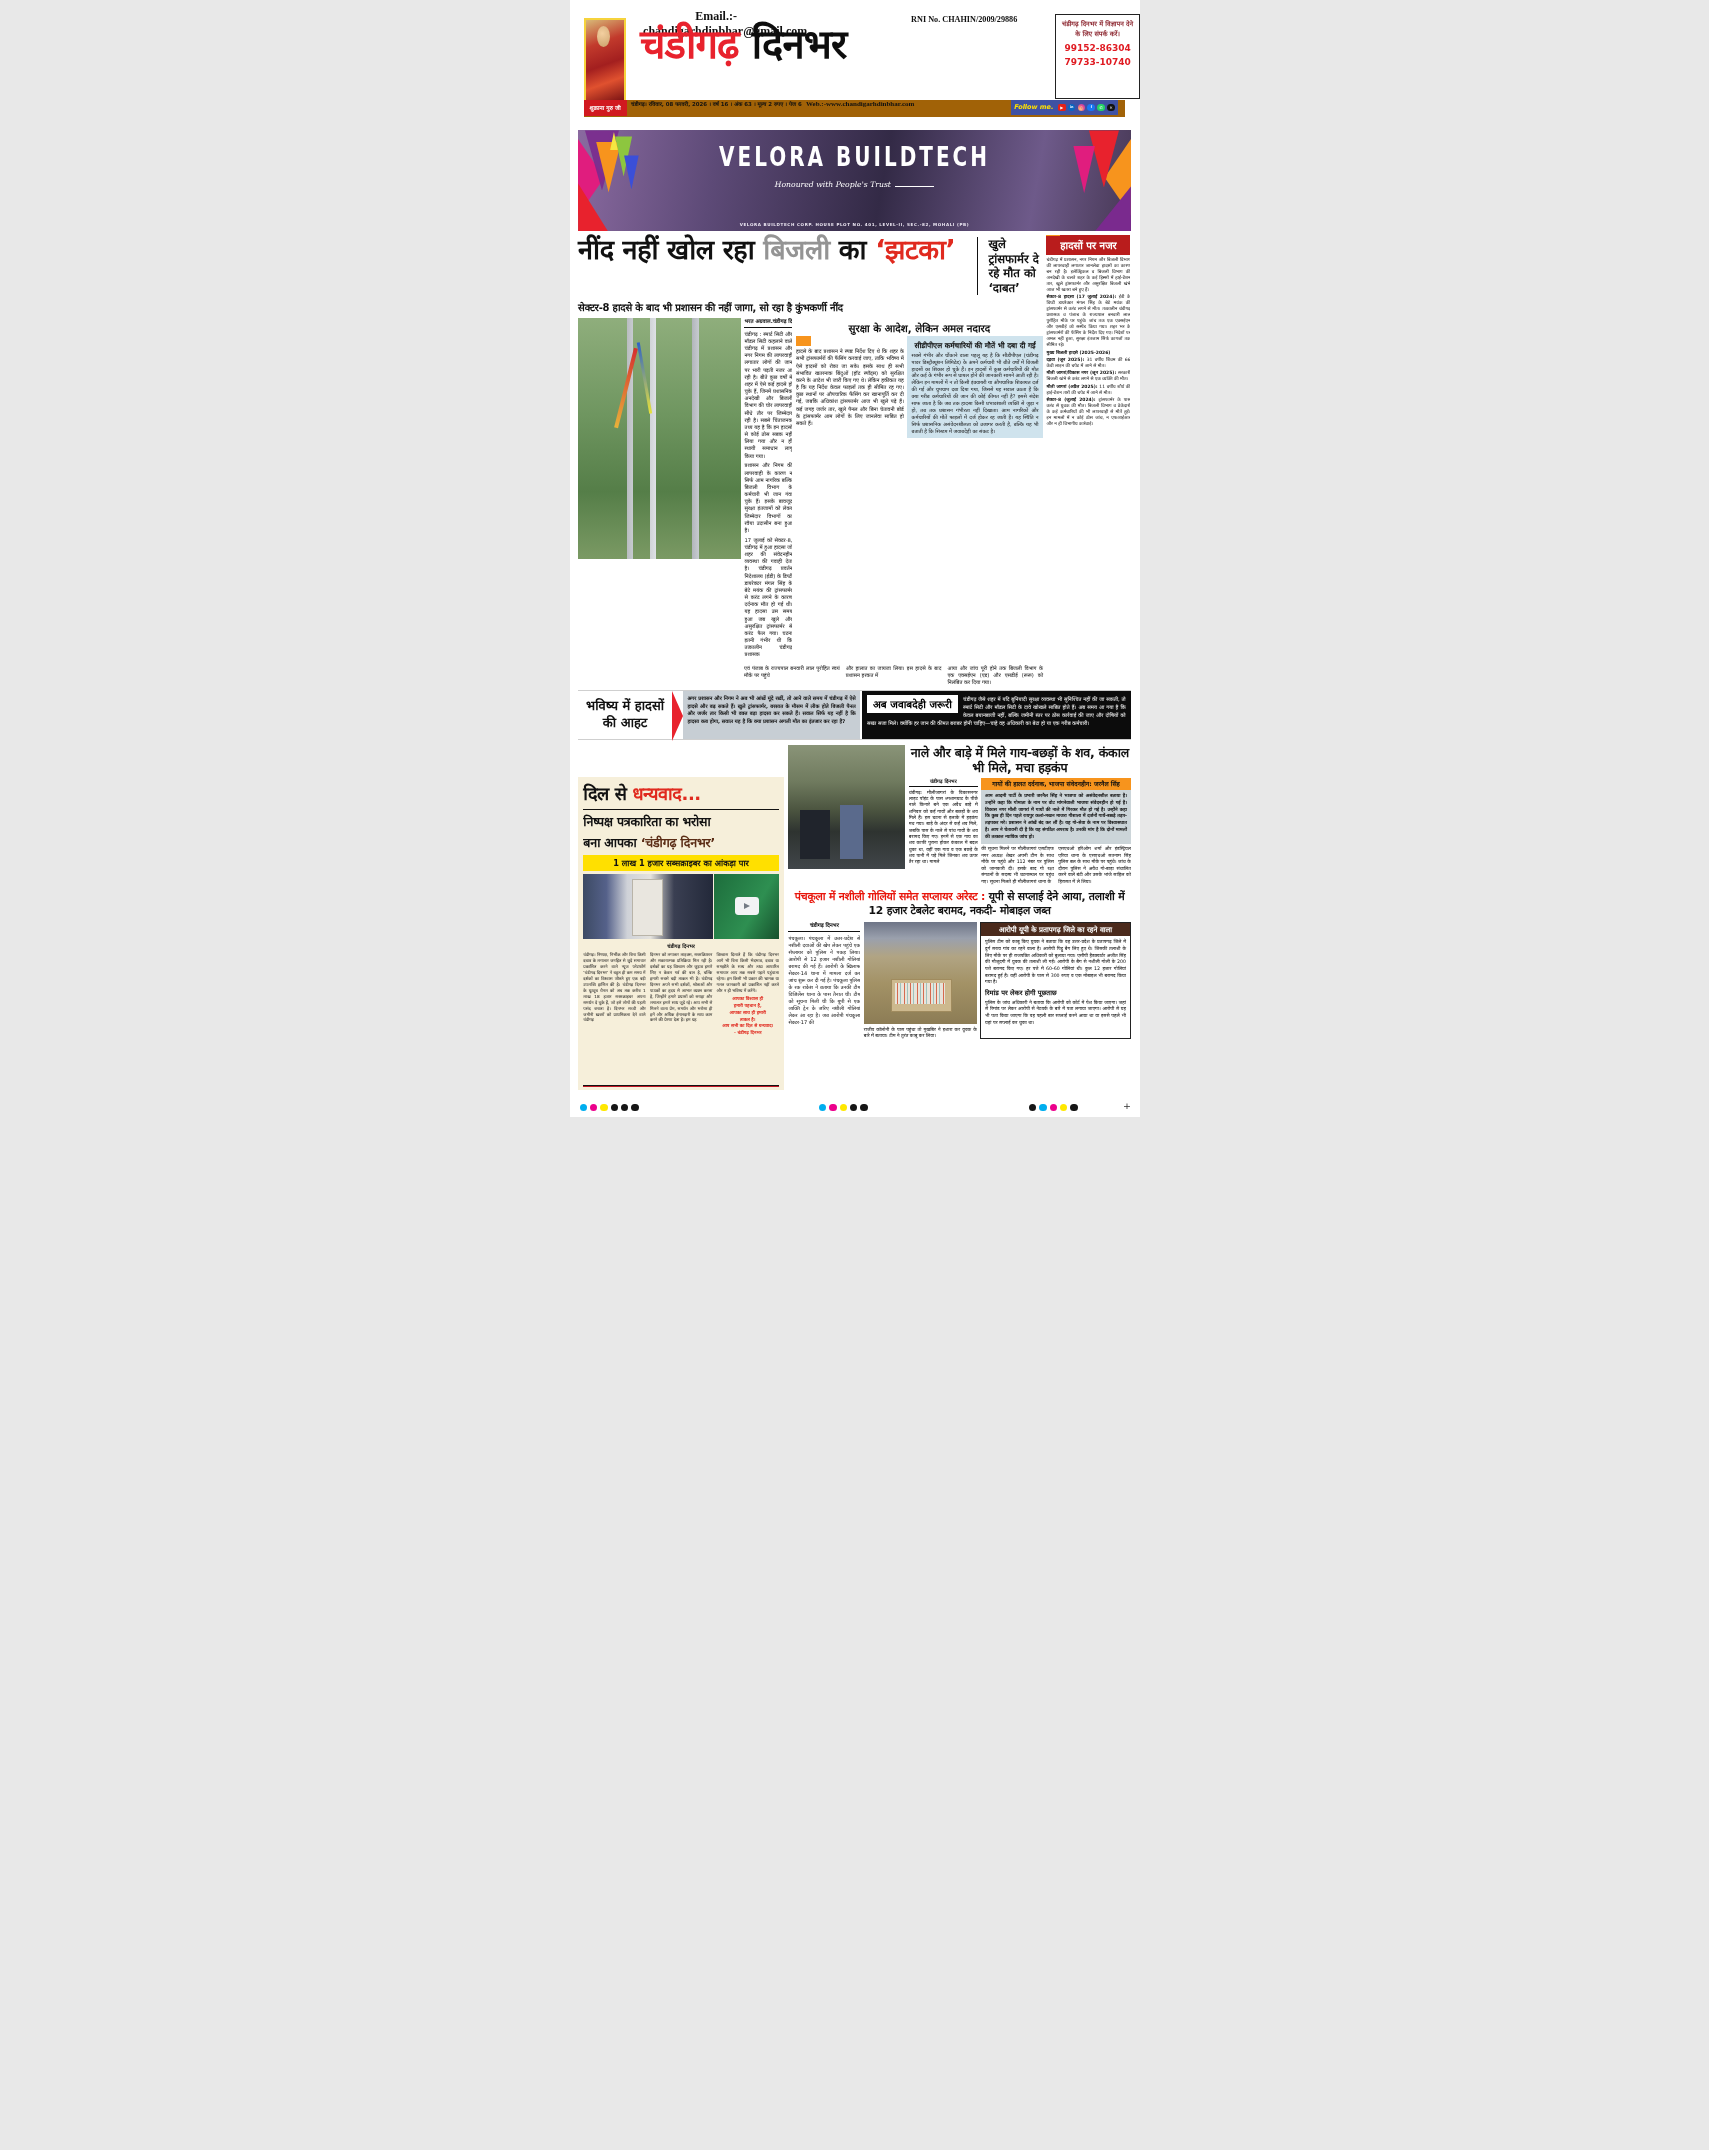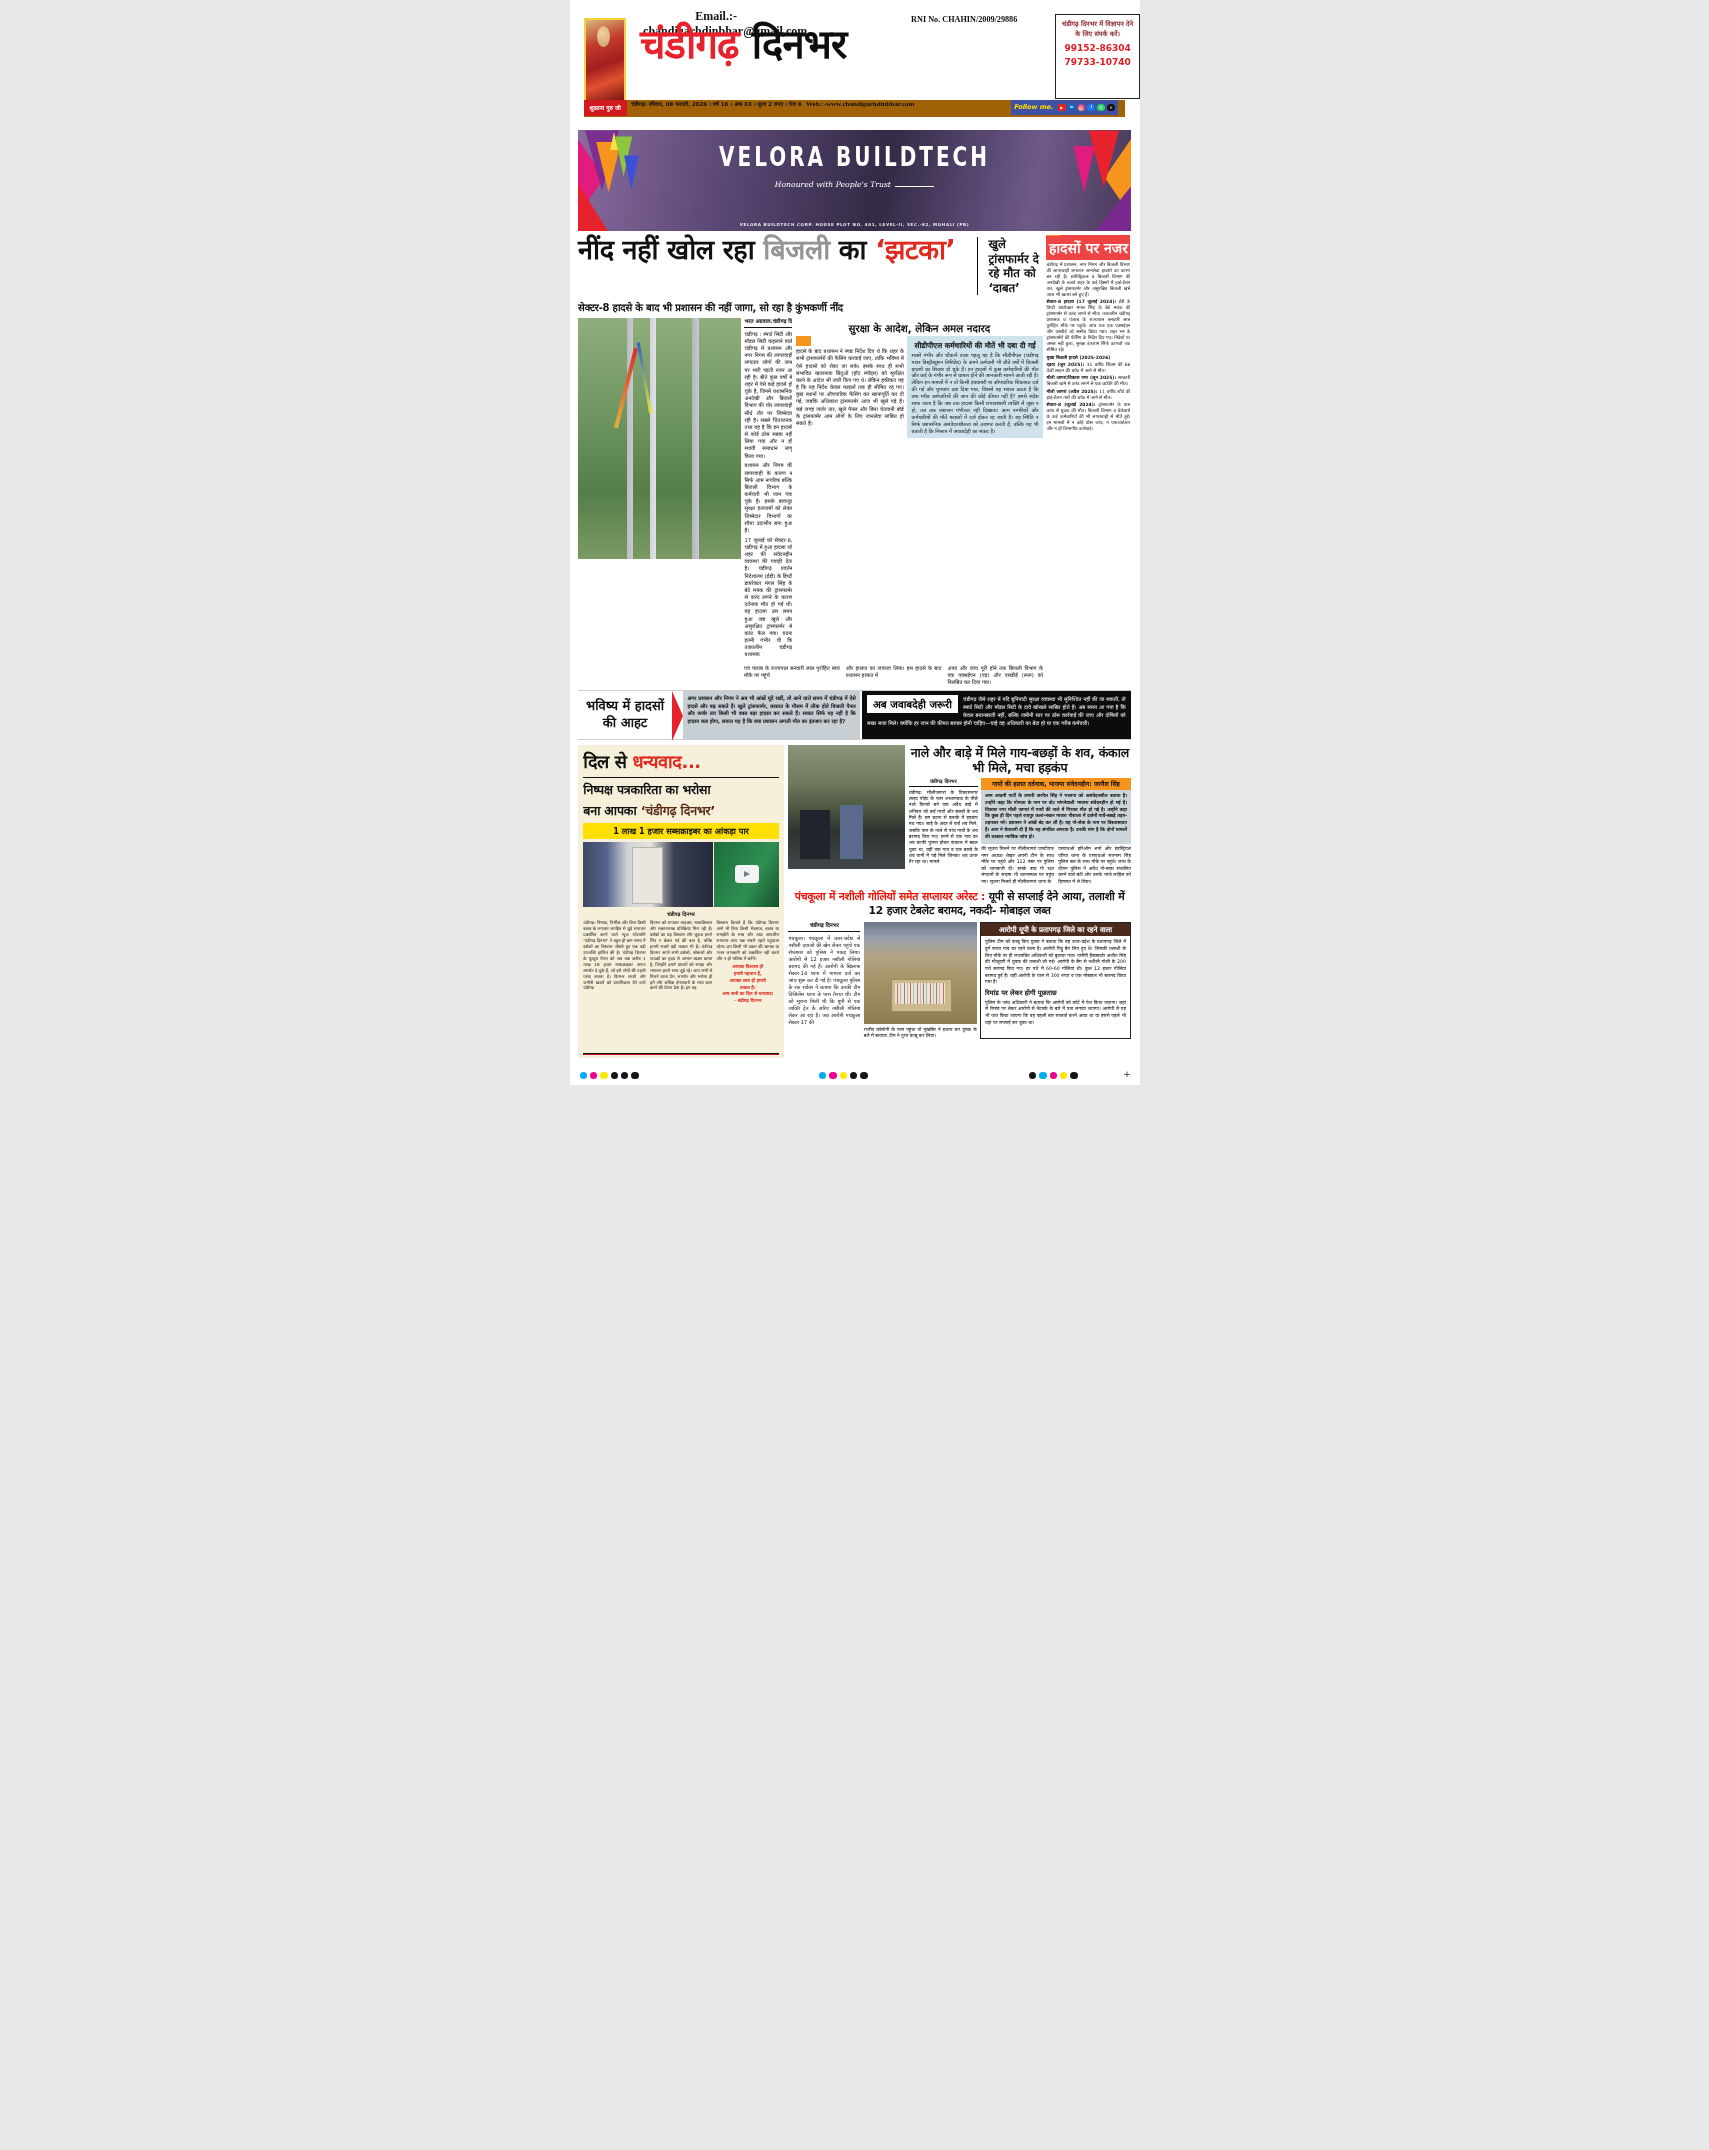--- a/index.html
+++ b/index.html
@@ -84,37 +84,37 @@
   .order-col { width:108px; flex:none; font-size:5.2px; line-height:1.38; }
   .order-accent { width:15.5px; height:10.3px; background:#f7941d; margin-bottom:1.7px; }
   .cdpl { flex:1; background:#cfe3ed; padding:3.4px 4.3px; }
   .cdpl h4 { text-align:center; font-size:7.3px; margin-bottom:2.2px; }
   .cdpl p { font-size:5px; line-height:1.38; text-align:justify; }
   .lead-strip { display:flex; gap:6px; margin-left:166px; margin-top:3.4px; font-size:5.2px; line-height:1.35; }
   .lead-strip div{flex:1; text-align:justify;}
 
   .sidebar { width:84px; flex:none; position:relative; }
   .sidebar::before{content:"";position:absolute;left:-3px;top:-18px;width:2.2px;height:41px;background:#f7941d;}
-  .sb-title { background:#ef4444; color:#fff; text-align:center; font-size:14px; font-weight:bold; padding:3px 0; position:relative; }
+  .sb-title { background:#b91c1c; color:#fff; text-align:center; font-size:10px; font-weight:bold; padding:3px 0; position:relative; }
   .sb-title .notch{position:absolute; left:-3px; top:-3px; width:17px; height:3.9px; background:#f7941d;}
   .sb-body { font-size:4.5px; line-height:1.34; margin-top:2.2px; text-align:justify; }
   .sb-body p { margin-bottom:1.3px; }
 
   
   .future { display:flex; margin-top:4.3px; height:50px; border-top:0.9px solid #cfcfcf; border-bottom:0.9px solid #cfcfcf; }
   .fut-title { width:94px; flex:none; display:flex; flex-direction:column; justify-content:center; text-align:center; font-size:13px; font-weight:bold; line-height:1.3; }
   .fut-tri { width:0; height:0; border-top:25px solid transparent; border-bottom:25px solid transparent; border-left:11.2px solid #e8222d; flex:none; }
   .fut-text { width:177px; flex:none; background:#c7ced4; padding:3.9px 4.3px; font-size:5.2px; font-weight:bold; line-height:1.5; text-align:justify; }
   .acct { flex:1; background:#0c0c0c; color:#fff; padding:4.3px 5.2px; margin-left:1.7px; }
   .acct .chip { float:left; background:#fff; color:#000; font-size:10.3px; font-weight:bold; padding:1.7px 6px; margin:0 5.2px 1.7px 0; }
   .acct .txt { font-size:5.2px; line-height:1.55; text-align:justify; display:block; }
 
   
   .bottom { display:flex; gap:4.3px; margin-top:5.2px; }
-  .thanks { width:206px; flex:none; background:#f6efda; padding:4.3px 5.2px 2.6px 5.2px; }
+  .thanks { width:206px; flex:none; background:#f6efda; padding:4.3px 5.2px 2.6px 5.2px;margin-top:32px; }
   .thanks .h2 { font-size:18px; font-weight:bold; border-bottom:1.3px solid #111; padding-bottom:3.4px; letter-spacing:-0.4px;}
   .thanks .h2 .red{color:#e02a1f}
   .thanks .h3 { font-size:12.5px; font-weight:bold; margin-top:4.3px; line-height:1.3; letter-spacing:-0.2px;}
   .thanks .h3 .brown{color:#5b2d16}
   .badge { background:#ffe000; text-align:center; font-size:8.2px; font-weight:bold; padding:2.2px 1.7px; margin:4.3px 0 3.4px 0; }
   .th-photos { display:flex; gap:1.7px; height:65px; }
   .photo-people { flex:2; background:linear-gradient(90deg,#3c4a63 0%,#55618a 18%,#cfd2d8 34%,#e4e2dd 52%,#3a3f52 70%,#23293a 100%); position:relative;}
   .photo-people::after{content:"";position:absolute;left:38%;top:8%;width:22%;height:84%;background:#e9e6df;border:0.9px solid #b9b4a8;}
   .photo-plaque { flex:1; background:linear-gradient(120deg,#1d6d3c,#2e8f51 60%,#16502c); display:flex; align-items:center; justify-content:center; }
   .play { width:24px; height:18px; background:#f2f3f5; border-radius:3.4px; display:flex; align-items:center; justify-content:center; }

